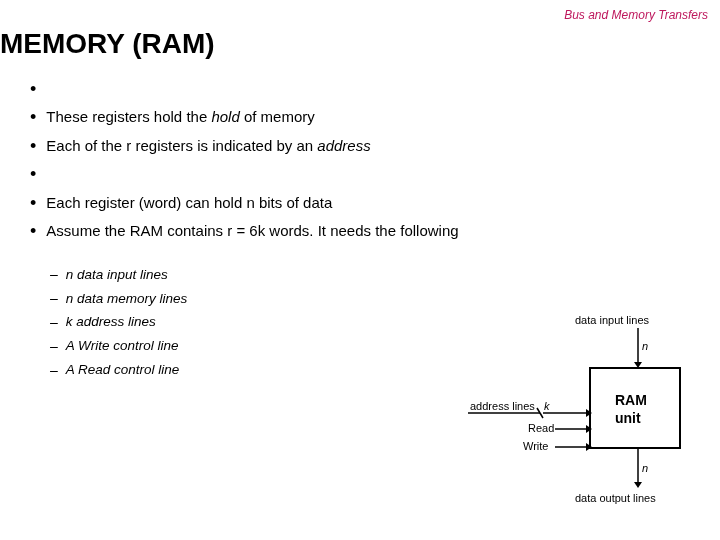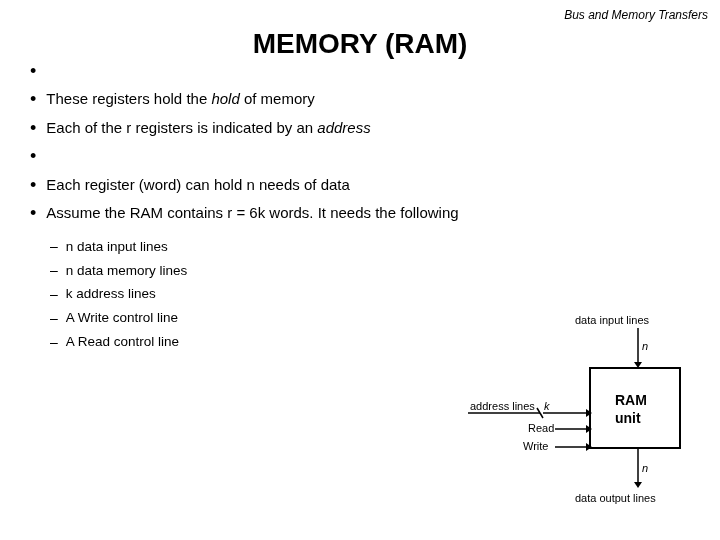--- a/index.html
+++ b/index.html
@@ -12,27 +12,28 @@
       color: #000;
       overflow: hidden;
       position: relative;
     }
     .header-right {
       position: absolute;
       top: 8px;
       right: 12px;
       font-size: 12px;
       font-style: italic;
-      color: #000000;
+      color: #be185d;
     }
     .title {
-      text-align: center;
+      text-align: left;
       font-size: 28px;
       font-weight: bold;
       margin-top: 28px;
+      margin-bottom: 18px;
     }
     .content {
       padding: 0 30px 0 30px;
     }
     .bullet-list {
       list-style: none;
       padding: 0;
     }
     .bullet-list li {
       display: flex;
@@ -42,22 +43,23 @@
       line-height: 1.4;
     }
     .bullet-list li .bullet {
       margin-right: 10px;
       font-size: 18px;
       line-height: 1.3;
       flex-shrink: 0;
     }
     .sub-section {
       display: flex;
-      margin-top: 10px;
+      margin-top: 20px;
       padding-left: 20px;
+      font-style: italic;
     }
     .sub-list {
       list-style: none;
       min-width: 200px;
     }
     .sub-list li {
       font-size: 13.5px;
       line-height: 1.7;
       display: flex;
       align-items: center;
@@ -99,21 +101,21 @@
     </li>
     <li>
       <span class="bullet">•</span>
       <span>Each of the r registers is indicated by an <em>address</em></span>
     </li>
     <li>
       <span class="bullet">•</span>
     </li>
     <li>
       <span class="bullet">•</span>
-      <span>Each register (word) can hold n needs of data</span>
+      <span>Each register (word) can hold n bits of data</span>
     </li>
     <li>
       <span class="bullet">•</span>
       <span>Assume the RAM contains r = 6k words. It needs the following</span>
     </li>
   </ul>
 
   <div class="sub-section">
     <ul class="sub-list">
       <li>

